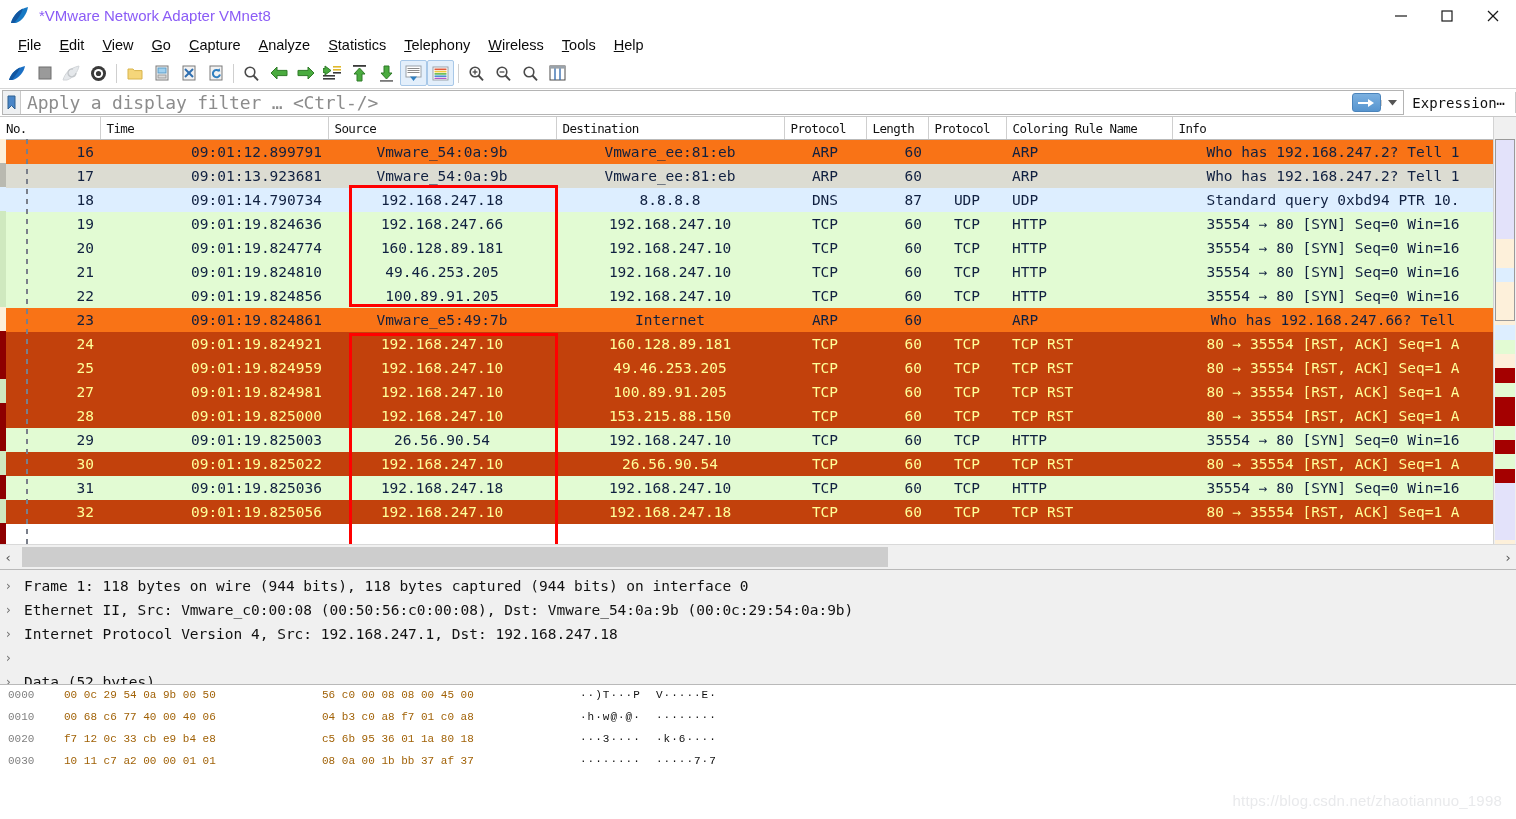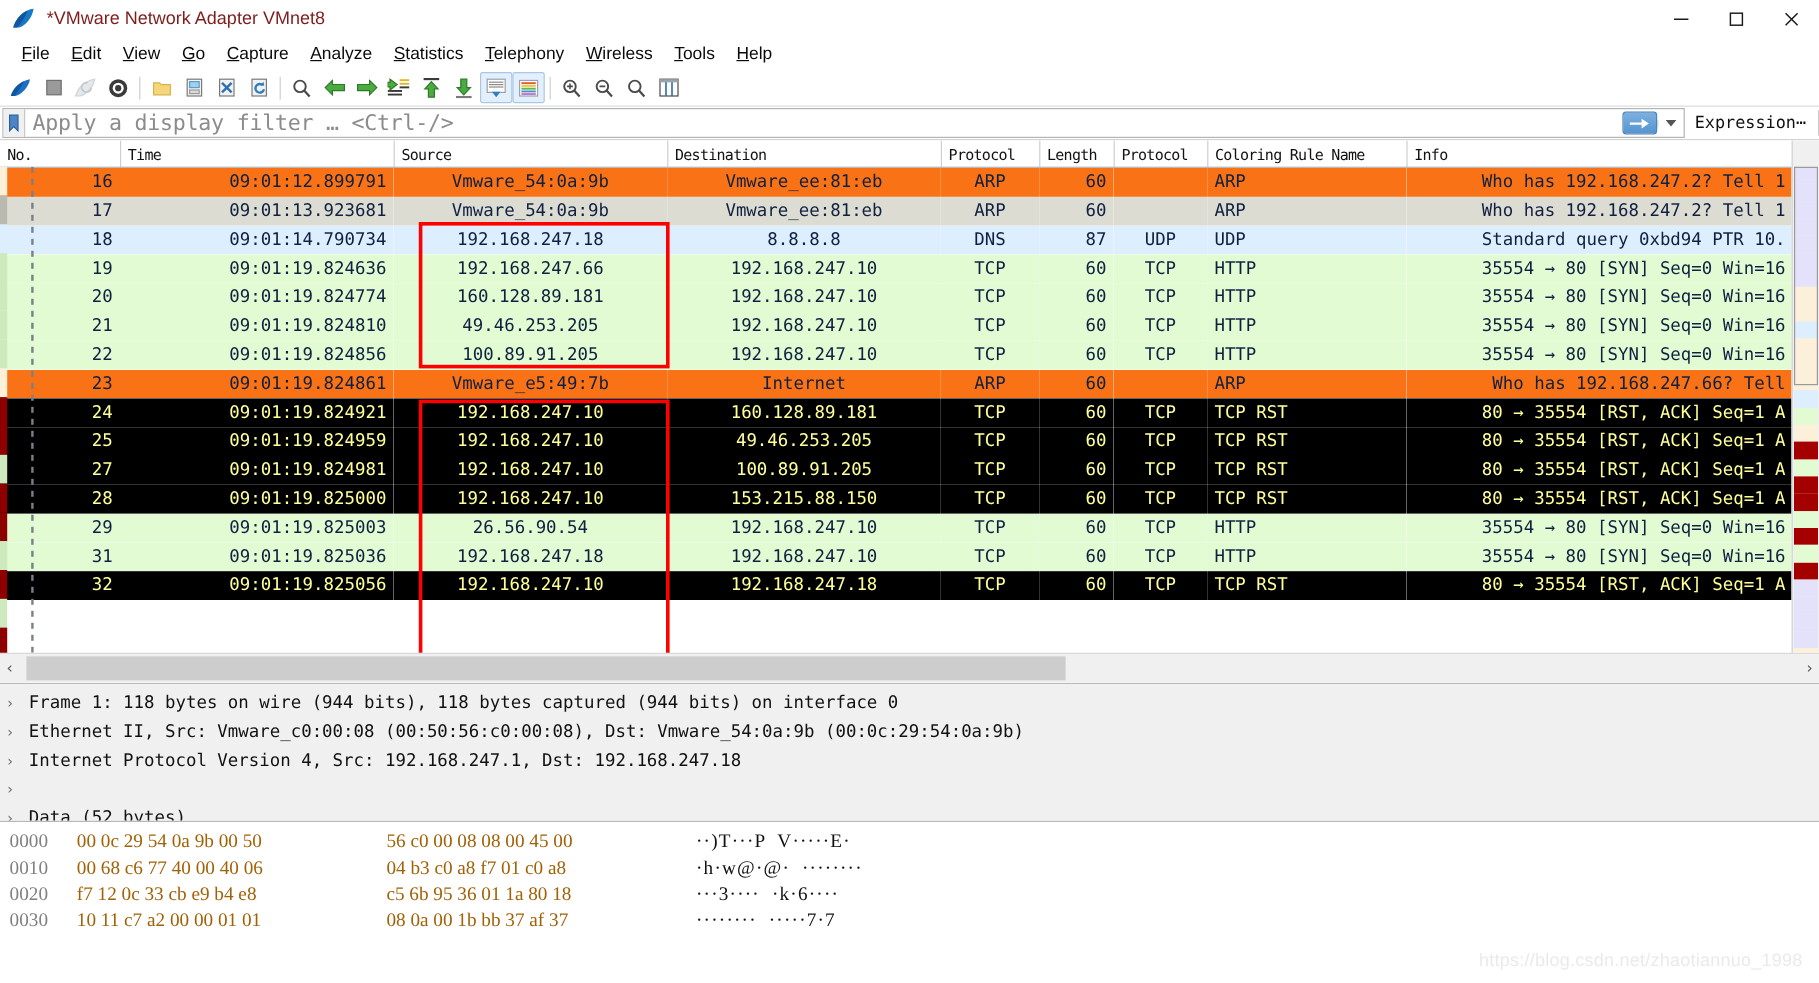--- a/index.html
+++ b/index.html
@@ -10,21 +10,21 @@
     font-size:13px;color:#000;
     -webkit-font-smoothing:antialiased;
   }
   .app{position:relative;width:1516px;height:819px;display:flex;flex-direction:column;}
 
   
   .titlebar{height:31px;min-height:31px;display:flex;align-items:center;background:#ffffff;border-bottom:1px solid #ffffff;}
   .title-left{display:flex;align-items:center;padding-left:10px;gap:9px;}
   .shark{width:20px;height:17px;position:relative;}
   .shark svg{display:block;}
-  .title-text{font-size:15px;color:#7f1d1d;font-family:"Liberation Sans",sans-serif;}
+  .title-text{font-size:15px;color:#8b5cf6;font-family:"Liberation Sans",sans-serif;}
   .title-spacer{flex:1;}
   .wbtns{display:flex;align-items:center;height:31px;}
   .wbtn{width:46px;height:31px;display:flex;align-items:center;justify-content:center;}
   .wbtn svg{display:block;}
 
   
   .menubar{height:26px;min-height:26px;display:flex;align-items:center;padding-left:9px;gap:0px;background:#fff;}
   .menu-item{font-size:14.5px;padding:2px 9px;color:#0a0a0a;font-family:"Liberation Sans",sans-serif;cursor:default;}
   .menu-item u{text-decoration:underline;}
 
@@ -60,26 +60,26 @@
   table.plist td{
     height:24px;padding:0 6px;white-space:nowrap;overflow:hidden;color:#102040;
     border:0;line-height:24px;
   }
   td.c-no{text-align:right;padding-right:10px;}
   td.c-time{text-align:right;padding-right:12px;}
   td.c-src,td.c-dst{text-align:center;}
   td.c-proto,td.c-proto2{text-align:center;}
   td.c-len{text-align:right;padding-left:4px;}
   td.c-color{text-align:left;padding-left:8px;}
-  td.c-info{text-align:right;padding-left:8px;margin-left:39px;}
+  td.c-info{text-align:center;padding-left:8px;margin-left:39px;}
   tr.r-arp   td{background:#f97316;}
   tr.r-gray  td{background:#dcdcd2;}
   tr.r-dns   td{background:#ddeeff;}
   tr.r-http  td{background:#e2fbd3;}
-  tr.r-rst   td{background:#000000;color:#ffff99;}
+  tr.r-rst   td{background:#c2410c;color:#ffff99;}
   
   .rel-line{position:absolute;left:26px;top:22px;width:2px;bottom:0;
      background-image:linear-gradient(to bottom,#7a7f8a 0 5px, transparent 5px 10px);
      background-size:2px 10px;z-index:6;pointer-events:none;}
   
   .gutter{position:absolute;left:0;top:22px;width:6px;bottom:0;z-index:5;pointer-events:none;}
   .gutter div{width:6px;}
 
   
   .redbox{position:absolute;border:3px solid #ff0000;z-index:20;pointer-events:none;box-sizing:border-box;}
@@ -96,21 +96,21 @@
   .hs-track{flex:1;height:22px;background:#f0f0f0;position:relative;}
   .hs-thumb{position:absolute;left:6px;top:1px;height:20px;width:866px;background:#cdcdcd;}
 
   
   .detail{height:110px;min-height:110px;background:#f0f0f0;border-top:1px solid #b9b9b9;padding:4px 0 0 0;overflow:hidden;}
   .drow{display:flex;align-items:center;height:24px;padding-left:6px;font-family:"DejaVu Sans Mono",monospace;font-size:14.5px;color:#111;white-space:nowrap;}
   .dcaret{width:18px;color:#6c6c6c;font-size:12px;font-family:"DejaVu Sans",sans-serif;}
 
   
   .hexpane{flex:1;background:#ffffff;border-top:1px solid #b9b9b9;padding-top:4px;position:relative;overflow:hidden;}
-  .hexrow{display:flex;height:22px;align-items:flex-end;font-family:Liberation Serif, serif;font-size:16px;}
+  .hexrow{display:flex;height:22px;align-items:flex-start;font-family:Liberation Mono, monospace;font-size:11px;}
   .hx-off{width:56px;padding-left:8px;color:#808080;}
   .hx-ascii{color:#111;letter-spacing:1px;white-space:pre;}
   .hx-b{width:258px;color:#a16207;white-space:pre;}
   .watermark{position:absolute;right:14px;bottom:10px;color:#e9eaec;font-size:15px;font-family:"Liberation Sans",sans-serif;letter-spacing:.2px;}
 </style>
 </head>
 <body>
 
 <div class="app">
 
@@ -491,20 +491,31 @@
                 <td class="c-no">29</td>
                 <td class="c-time">09:01:19.825003</td>
                 <td class="c-src">26.56.90.54</td>
                 <td class="c-dst">192.168.247.10</td>
                 <td class="c-proto">TCP</td>
                 <td class="c-len">60</td>
                 <td class="c-proto2">TCP</td>
                 <td class="c-color">HTTP</td>
                 <td class="c-info">35554 → 80 [SYN] Seq=0 Win=16</td>
               </tr>
+              <tr class="r-rst">
+                <td class="c-no">30</td>
+                <td class="c-time">09:01:19.825022</td>
+                <td class="c-src">192.168.247.10</td>
+                <td class="c-dst">26.56.90.54</td>
+                <td class="c-proto">TCP</td>
+                <td class="c-len">60</td>
+                <td class="c-proto2">TCP</td>
+                <td class="c-color">TCP RST</td>
+                <td class="c-info">80 → 35554 [RST, ACK] Seq=1 A</td>
+              </tr>
               <tr class="r-http">
                 <td class="c-no">31</td>
                 <td class="c-time">09:01:19.825036</td>
                 <td class="c-src">192.168.247.18</td>
                 <td class="c-dst">192.168.247.10</td>
                 <td class="c-proto">TCP</td>
                 <td class="c-len">60</td>
                 <td class="c-proto2">TCP</td>
                 <td class="c-color">HTTP</td>
                 <td class="c-info">35554 → 80 [SYN] Seq=0 Win=16</td>

